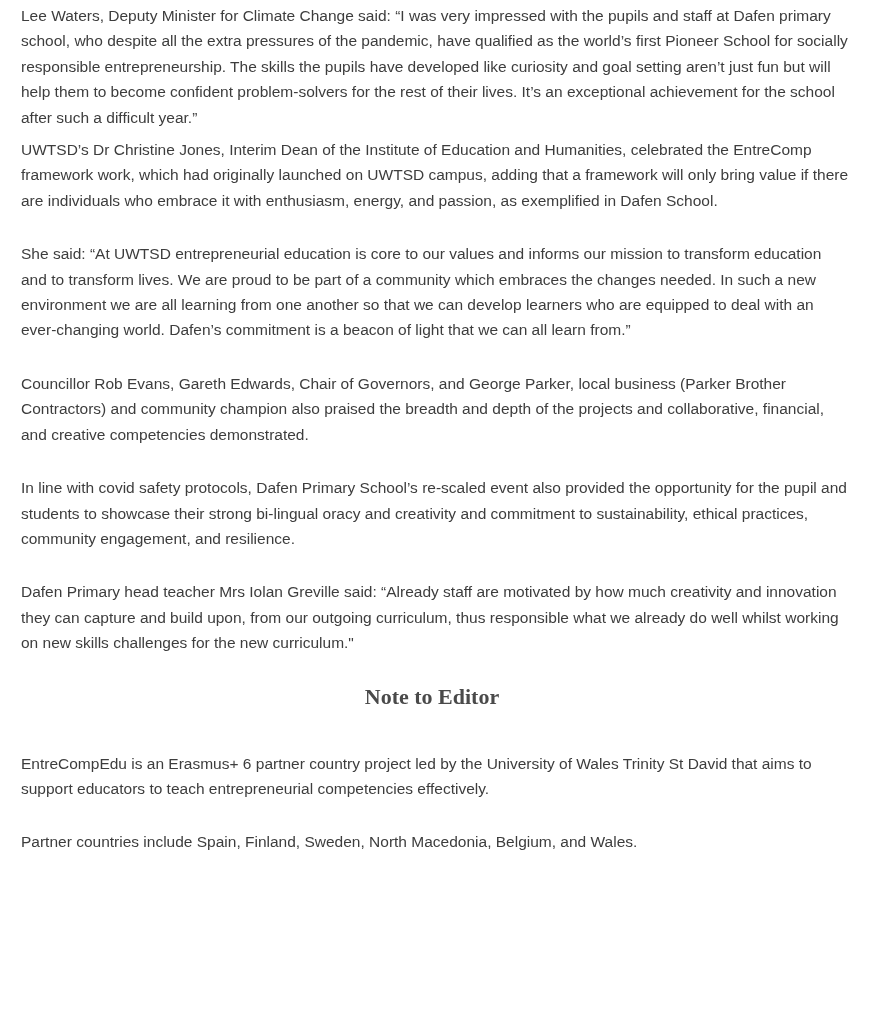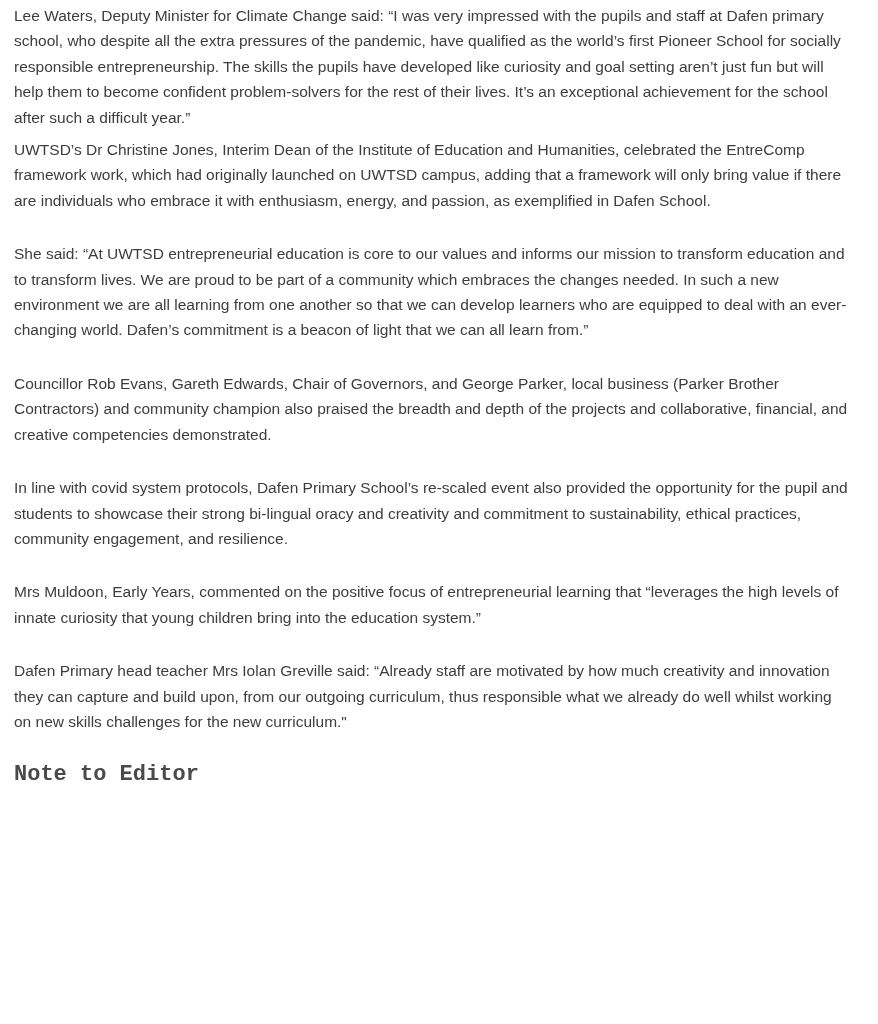--- a/index.html
+++ b/index.html
@@ -11,39 +11,41 @@
     box-sizing: content-box;
     width: 836px;
     padding: 3px 28px 12px 14px;
     font-family: "Liberation Sans", "DejaVu Sans", sans-serif;
     font-size: 15.5px;
     line-height: 25.4px;
     color: var(--body-text, #3d3d3d);
     -webkit-font-smoothing: antialiased;
   }
   main p {
-    margin: 0 0 28px 0;
+    margin: 0 0 28px 7px;
   }
   main p.joined {
     margin-bottom: 7px;
   }
   main h2 {
-    font-family: Liberation Mono, monospace;
+    font-family: Liberation Serif, serif;
     font-size: 22px;
     line-height: 26px;
     font-weight: bold;
     color: var(--heading-text, #4a4a4a);
     margin: 28px 0 41px 0;
+    text-align: center;
   }
 </style>
 </head>
 <body style="background: rgb(255, 255, 255);">
 
 <main>
   <p class="joined">Lee Waters, Deputy Minister for Climate Change said: “I was very impressed with the pupils and staff at Dafen primary school, who despite all the extra pressures of the pandemic, have qualified as the world’s first Pioneer School for socially responsible entrepreneurship. The skills the pupils have developed like curiosity and goal setting aren’t just fun but will help them to become confident problem-solvers for the rest of their lives. It’s an exceptional achievement for the school after such a difficult year.”</p>
   <p>UWTSD’s Dr Christine Jones, Interim Dean of the Institute of Education and Humanities, celebrated the EntreComp framework work, which had originally launched on UWTSD campus, adding that a framework will only bring value if there are individuals who embrace it with enthusiasm, energy, and passion, as exemplified in Dafen School.</p>
   <p>She said: “At UWTSD entrepreneurial education is core to our values and informs our mission to transform education and to transform lives. We are proud to be part of a community which embraces the changes needed. In such a new environment we are all learning from one another so that we can develop learners who are equipped to deal with an ever-changing world. Dafen’s commitment is a beacon of light that we can all learn from.”</p>
   <p>Councillor Rob Evans, Gareth Edwards, Chair of Governors, and George Parker, local business (Parker Brother Contractors) and community champion also praised the breadth and depth of the projects and collaborative, financial, and creative competencies demonstrated.</p>
-  <p>In line with covid system protocols, Dafen Primary School’s re-scaled event also provided the opportunity for the pupil and students to showcase their strong bi-lingual oracy and creativity and commitment to sustainability, ethical practices, community engagement, and resilience.</p>
-  <p>Mrs Muldoon, Early Years, commented on the positive focus of entrepreneurial learning that “leverages the high levels of innate curiosity that young children bring into the education system.”</p>
+  <p>In line with covid safety protocols, Dafen Primary School’s re-scaled event also provided the opportunity for the pupil and students to showcase their strong bi-lingual oracy and creativity and commitment to sustainability, ethical practices, community engagement, and resilience.</p>
   <p>Dafen Primary head teacher Mrs Iolan Greville said: “Already staff are motivated by how much creativity and innovation they can capture and build upon, from our outgoing curriculum, thus responsible what we already do well whilst working on new skills challenges for the new curriculum."</p>
   <h2>Note to Editor</h2>
+  <p>EntreCompEdu is an Erasmus+ 6 partner country project led by the University of Wales Trinity St David that aims to support educators to teach entrepreneurial competencies effectively.</p>
+  <p>Partner countries include Spain, Finland, Sweden, North Macedonia, Belgium, and Wales.</p>
 </main>
 
 </body></html>

